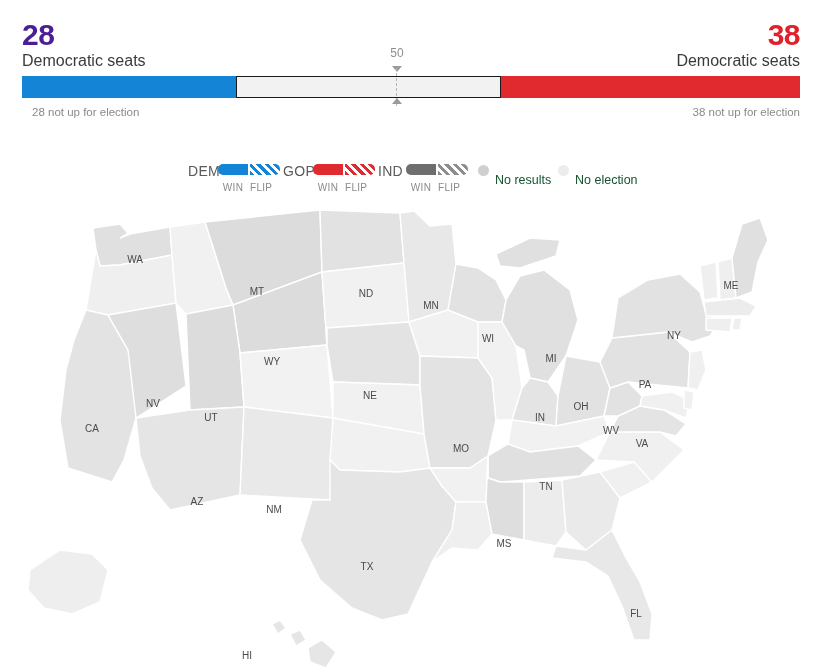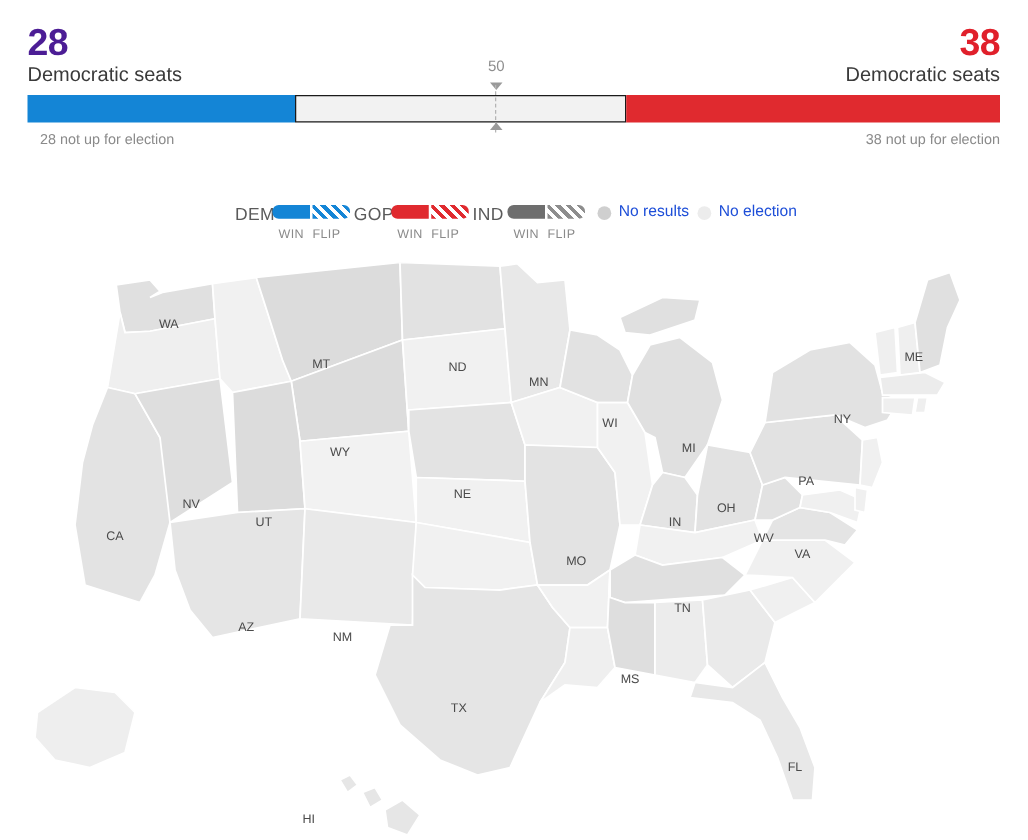--- a/index.html
+++ b/index.html
@@ -74,21 +74,21 @@
      repeating-linear-gradient(45deg,#e02a2f 0 3px,#ffffff 3px 6px);}
 
   #lg-ind{left:378px;}
   #lg-ind .lg-swatches{left:28px;}
   #lg-ind .sw-win{background:#6e6e6e;}
   #lg-ind .sw-flip{background:
      repeating-linear-gradient(45deg,#8d8d8d 0 3px,#ffffff 3px 6px);}
 
   .legend-status{position:absolute;top:2px;height:16px;}
   .status-dot{position:absolute;left:0;top:3px;width:11px;height:11px;border-radius:50%;}
-  .status-lbl{position:absolute;left:17px;top:0;font-size:12.5px;color:#1d4ed8;white-space:nowrap;}
+  .status-lbl{position:absolute;left:17px;top:11px;font-size:12.5px;color:#14532d;white-space:nowrap;}
   #status-noresults{left:478px;}
   #status-noresults .status-dot{background:#cfcfcf;}
   #status-noelection{left:558px;}
   #status-noelection .status-dot{background:#ececec;}
 
   
   #map-panel{position:absolute;left:0;top:210px;width:822px;height:462px;}
   #us-map{display:block;}
 
   .state-path{stroke:#ffffff;stroke-width:1.4;}

